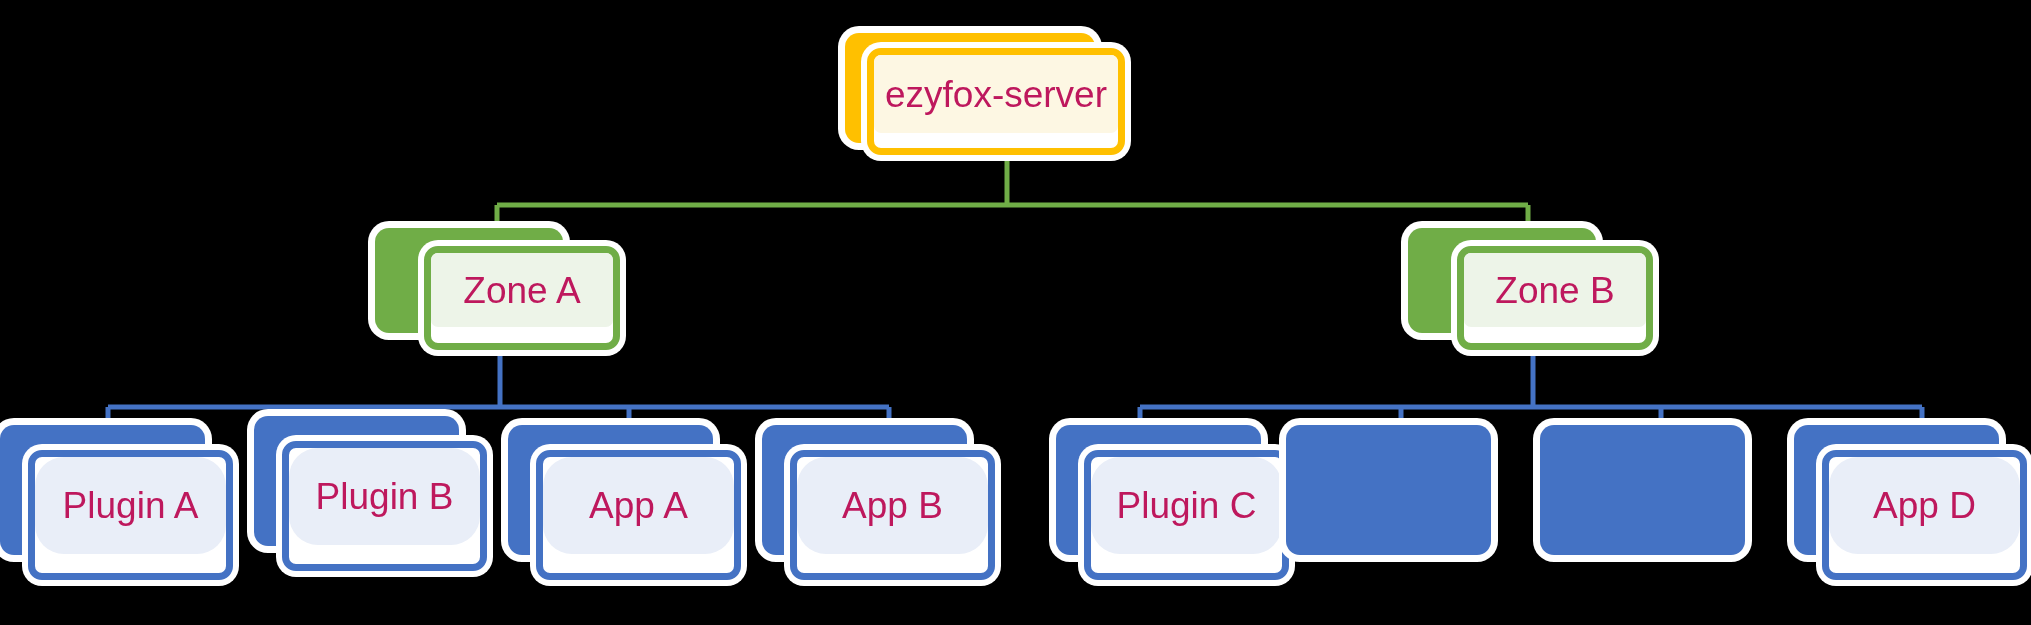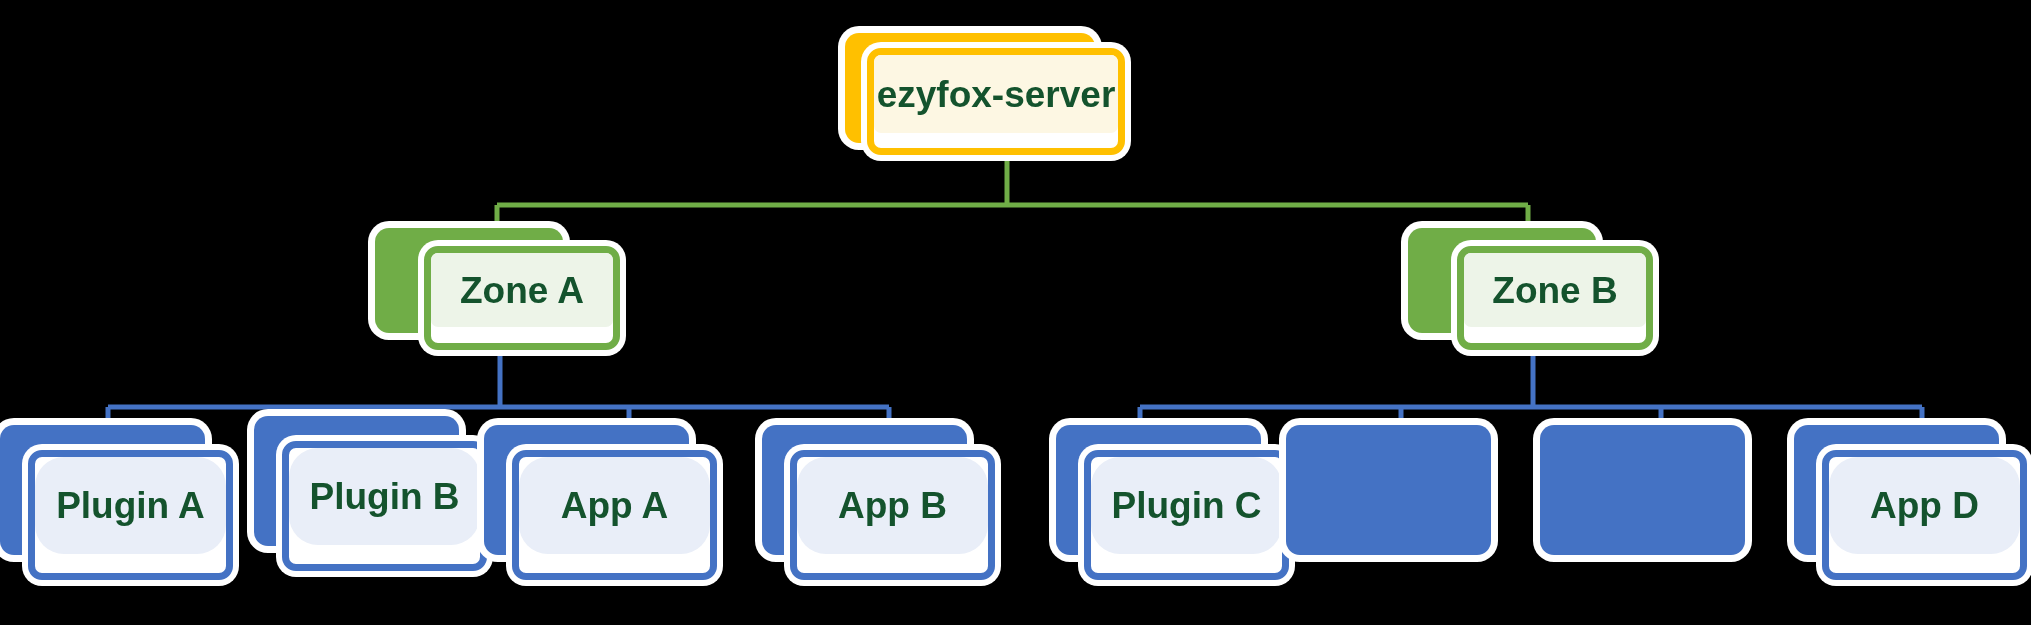--- a/index.html
+++ b/index.html
@@ -25,24 +25,24 @@
     box-sizing:border-box;
     background:#ffffff;
   }
   .node .inner{
     position:absolute;left:0;top:0;right:0;
     border-radius:7px;
     display:flex;align-items:center;justify-content:center;
     box-sizing:border-box;
   }
   .node .label{
-    color:#14532d;
+    color:#be185d;
     line-height:1;
     white-space:nowrap;
-    font-weight:700;
+    font-weight:400;
   }
 
   
   .root{left:845px;top:33px;width:325px;height:125px;}
   .root .back{width:250px;height:110px;background:#FFC000;}
   .root .front{left:22px;top:15px;width:258px;height:107px;border-color:#FFC000;}
   .root .inner{height:78px;background:#FDF7E3;}
   .root .label{font-size:37px;}
 
   
@@ -56,21 +56,21 @@
 
   
   .leaf{width:250px;height:165px;}
   .leaf .back{width:205px;height:130px;background:#4472C4;}
   .leaf .front{left:28px;top:25px;width:205px;height:130px;border-color:#4472C4;}
   .leaf .inner{height:97px;background:#E9EEF8;border-radius:29px;}
   .leaf .label{font-size:37px;}
 
   .l0{left:0px;top:425px;}
   .l1{left:254px;top:416px;}
-  .l2{left:484px;top:425px;}
+  .l2{left:508px;top:425px;}
   .l3{left:762px;top:425px;padding-left:13px;}
   .l4{left:1056px;top:425px;}
   .l5{left:1286px;top:425px;}
   .l6{left:1540px;top:425px;}
   .l7{left:1794px;top:425px;}
 </style>
 </head>
 <body>
 
 <div id="stage">

